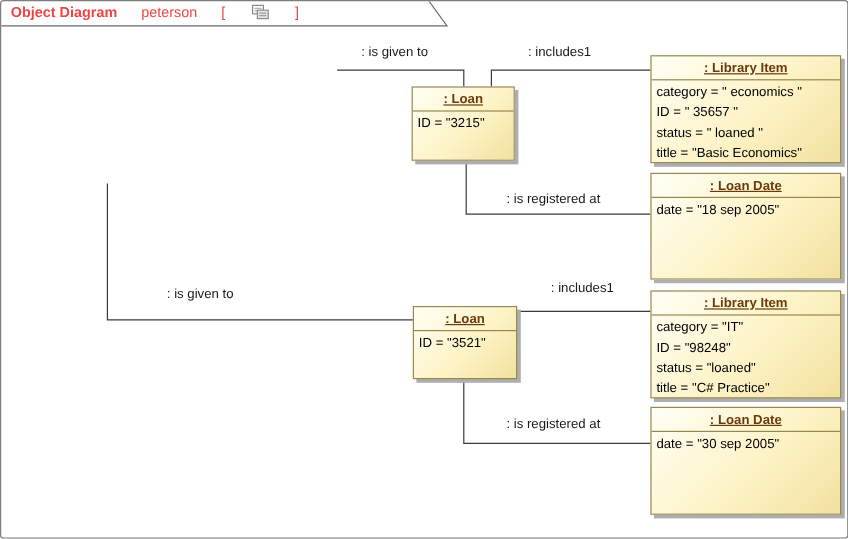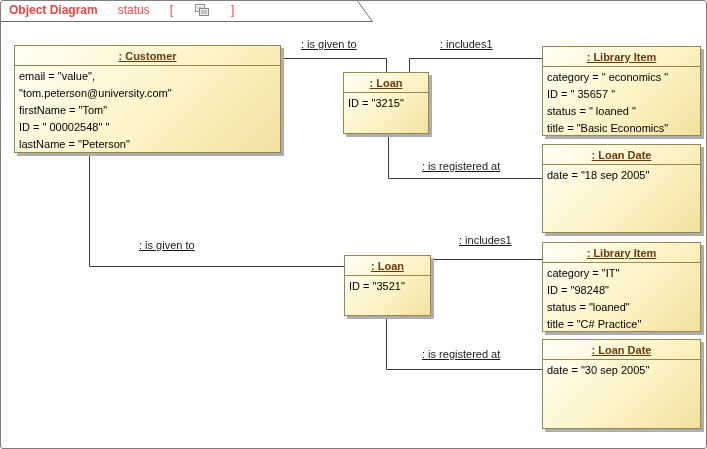--- a/index.html
+++ b/index.html
@@ -62,21 +62,20 @@
   #obj-libitem1   { left: 541px; top: 45px;  width: 159px; height: 90px;  }
   #obj-loandate1  { left: 541px; top: 143px; width: 159px; height: 89px;  }
   #obj-loan2      { left: 343px; top: 254px; width: 87px;  height: 61px;  }
   #obj-libitem2   { left: 541px; top: 241px; width: 159px; height: 90px;  }
   #obj-loandate2  { left: 541px; top: 338px; width: 159px; height: 90px;  }
   
   .lnk-label {
     position: absolute;
     font-size: 11px;
     color: #1a1a1a;
-    text-decoration: underline;
     white-space: nowrap;
     z-index: 3;
   }
   #lbl-given1 { left: 300px; top: 37px; }
   #lbl-incl1  { left: 439px; top: 37px; }
   #lbl-reg1   { left: 421px; top: 159px; }
   #lbl-given2 { left: 138px; top: 238px; }
   #lbl-incl2  { left: 458px; top: 233px; }
   #lbl-reg2   { left: 421px; top: 347px; }
   
@@ -90,21 +89,21 @@
   .link-line { stroke: #3a3a3a; stroke-width: 1; }
   .tab-outline { stroke: #6b6b6b; stroke-width: 1; }
 </style>
 </head>
 <body>
 
 <div id="canvas">
 
   <div class="tab-content">
     <span class="tab-bold">Object Diagram</span>
-    <span>status</span>
+    <span>peterson</span>
     <span>[</span>
     <svg class="tab-icon" width="16" height="14" viewBox="0 0 16 14">
       <rect x="1.5" y="1.5" width="9" height="7" fill="#ffffff" stroke="#8a8a8a"></rect>
       <line x1="3" y1="4" x2="9" y2="4" stroke="#b0b0b0"></line>
       <line x1="3" y1="6" x2="9" y2="6" stroke="#b0b0b0"></line>
       <rect x="5.5" y="5.5" width="9" height="7" fill="#e8e8e8" stroke="#8a8a8a"></rect>
       <line x1="7" y1="8" x2="13" y2="8" stroke="#9a9a9a"></line>
       <line x1="7" y1="10" x2="13" y2="10" stroke="#9a9a9a"></line>
     </svg>
     <span>]</span>
@@ -113,30 +112,20 @@
   <svg id="overlay">
     <path class="tab-outline" d="M0,20.5 H371.5 L356.5,0"></path>
     <path class="link-line" d="M280,57.5 L385.5,57.5 L385.5,71"></path>
     <path class="link-line" d="M541,57.5 L408.5,57.5 L408.5,71"></path>
     <path class="link-line" d="M387.5,133 L387.5,177.5 L541,177.5"></path>
     <path class="link-line" d="M88.5,152 L88.5,265.5 L343,265.5"></path>
     <path class="link-line" d="M430,258.5 L541,258.5"></path>
     <path class="link-line" d="M385.5,315 L385.5,368.5 L541,368.5"></path>
   </svg>
 
-  <div class="obj" id="obj-customer">
-    <div class="title">: Customer</div>
-    <div class="attrs">
-      <div class="attr-line">email = "value",</div>
-      <div class="attr-line">"tom.peterson@university.com"</div>
-      <div class="attr-line">firstName = "Tom"</div>
-      <div class="attr-line">ID = " 00002548" "</div>
-      <div class="attr-line">lastName = "Peterson"</div>
-    </div>
-  </div>
 
   <div class="obj" id="obj-loan1">
     <div class="title">: Loan</div>
     <div class="attrs">
       <div class="attr-line">ID = "3215"</div>
     </div>
   </div>
 
   <div class="obj" id="obj-libitem1">
     <div class="title">: Library Item</div>

